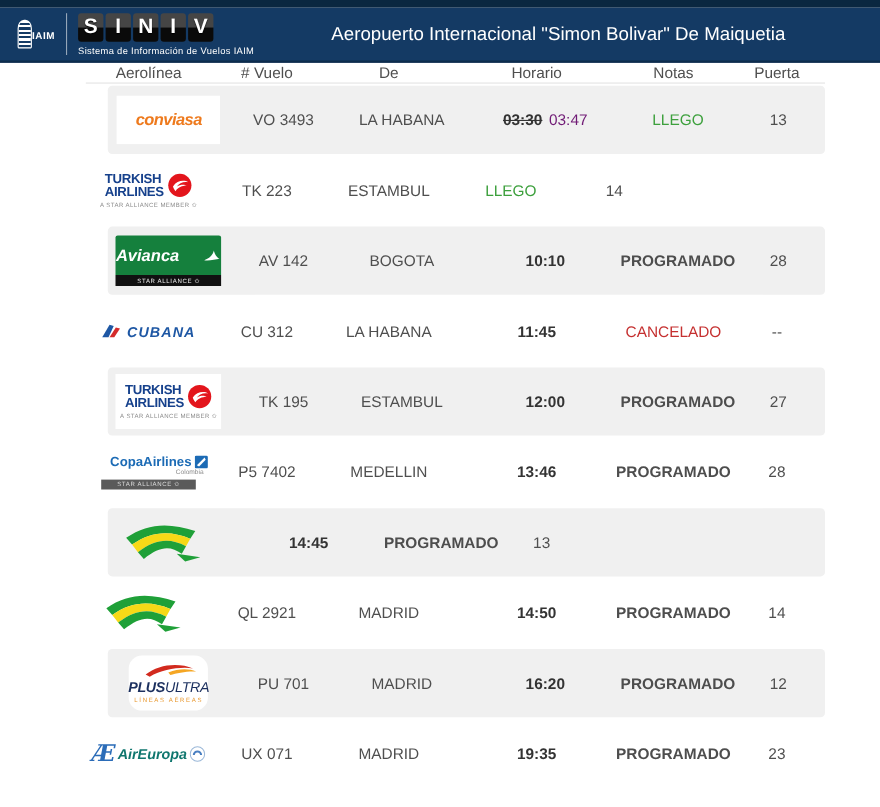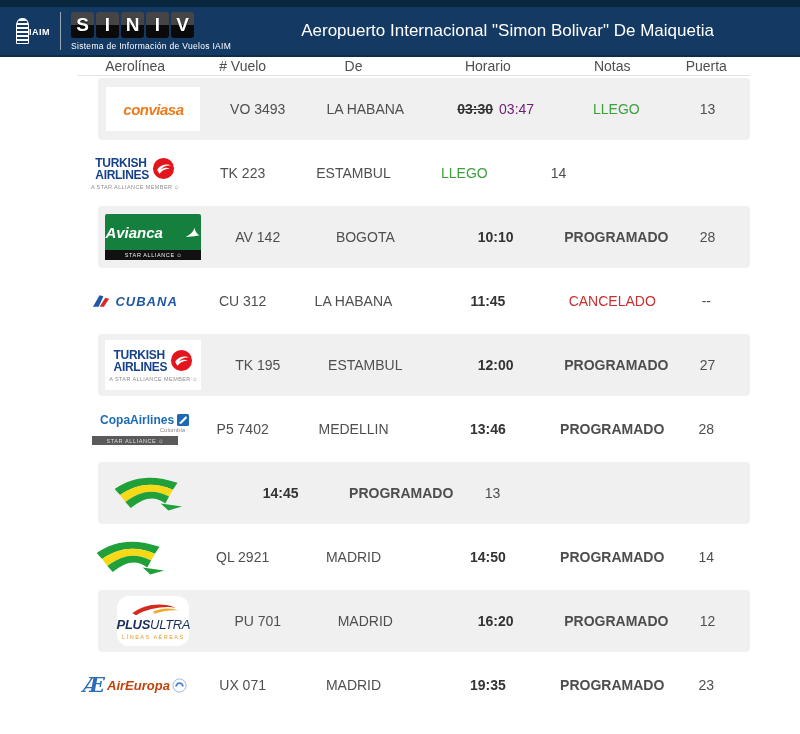--- a/index.html
+++ b/index.html
@@ -83,21 +83,21 @@
     margin-top: 3px; }
 
   .lg-plusultra { width: 72px; height: 50px; border-radius: 12px; }
   .pu-name { font-style: italic; font-size: 13px; color: #1b2f5e; letter-spacing: -0.3px; }
   .pu-bold { font-weight: bold; }
   .pu-tagline { color: #e8972c; font-size: 5.5px; letter-spacing: 1.5px; margin-top: 2px; }
 
   .lg-aireuropa { display: flex; align-items: center; gap: 2px; }
   .ae-mark { font-family: "DejaVu Serif", serif; font-style: italic; font-weight: bold;
     color: #2b6cb8; font-size: 21px; line-height: 20px; }
-  .ae-text { color: #c2410c; font-weight: bold; font-size: 13px; font-style: italic; }
+  .ae-text { color: #0f766e; font-weight: bold; font-size: 13px; font-style: italic; }
 </style>
 </head>
 <body>
 
 <div class="topstrip"></div>
 <div class="header">
   <div class="logo-block">
     <div class="tower-wrap">
       <div class="tower"></div>
       <div class="tower-label">IAIM</div>

